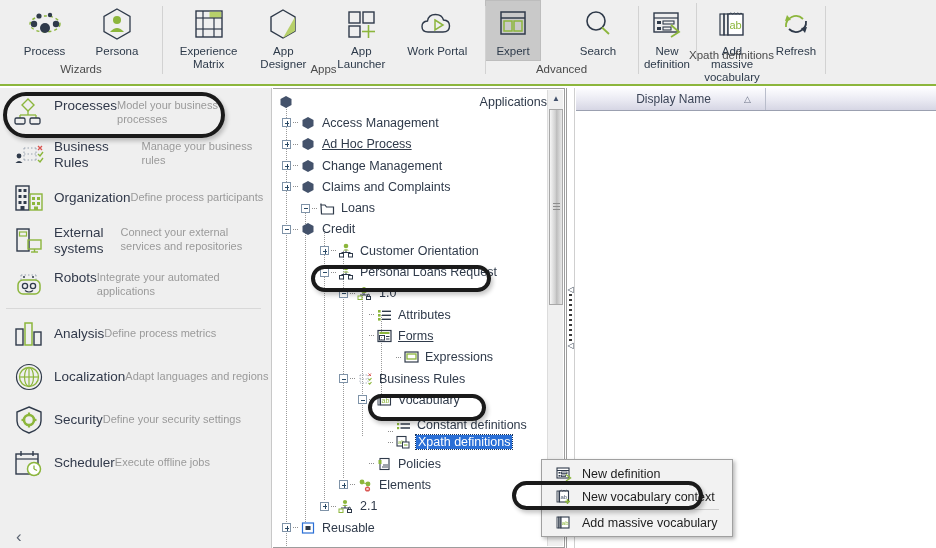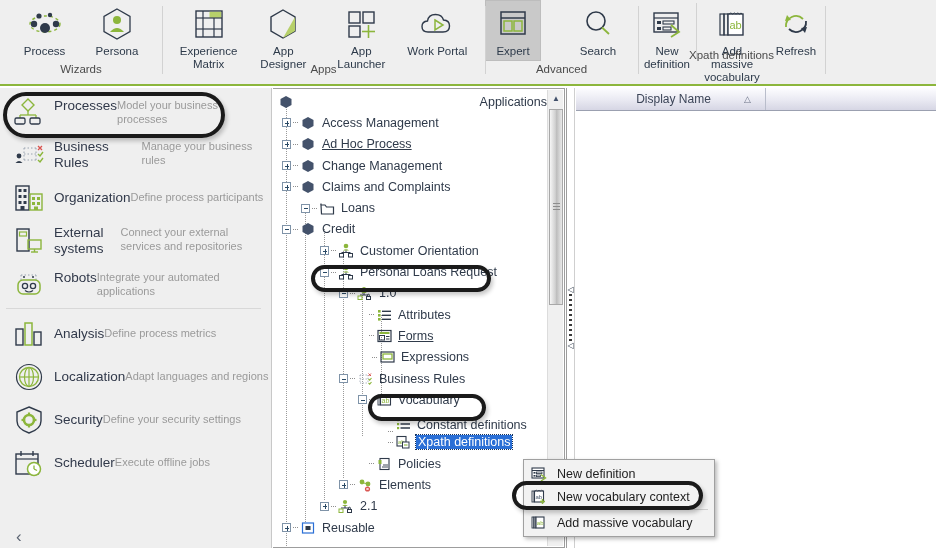--- a/index.html
+++ b/index.html
@@ -264,27 +264,27 @@
   .gh-cell.c2 { width: 132px; border-right: none; }
   .sort-asc {
     position: absolute; right: 14px; top: 6px;
     font-size: 9px; color: #6d7488;
   }
   .grid-body { height: 436px; background: #ffffff; }
 
   
   .ctxmenu {
     position: absolute;
-    left: 523px; top: 459px;
+    left: 541px; top: 459px;
     width: 192px;
     background: #f2f2f2;
     border: 1px solid #a0a0a0;
     box-shadow: 2px 2px 4px rgba(0,0,0,0.28);
     z-index: 50;
-    padding: 2px 2px;
+    padding: 2px 9px;
   }
   .ctx-item {
     display: flex; align-items: center;
     height: 23px;
     font-size: 12.5px;
     color: #1d1d1d;
     padding-left: 2px;
     cursor: default;
   }
   .ctx-icon {
@@ -812,21 +812,21 @@
             <rect x="1" y="1.5" width="13" height="11" fill="none" stroke="#2f3a4a" stroke-width="1.2"></rect>
             <rect x="2.5" y="3" width="10" height="2" fill="#8cb63c"></rect>
             <rect x="2.5" y="6.5" width="5" height="4.5" fill="none" stroke="#2f3a4a" stroke-width="1"></rect>
             <line x1="9" y1="7.5" x2="12.5" y2="7.5" stroke="#2f3a4a" stroke-width="1"></line>
             <line x1="9" y1="10" x2="12.5" y2="10" stroke="#2f3a4a" stroke-width="1"></line>
           </svg>
         </span>
         <span class="tlabel">Forms</span>
       </div>
 
-      <div class="tnode" style="padding-left:88px;">
+      <div class="tnode" style="padding-left:112px;">
         <span class="expander-spacer"></span>
           <span class="dots"></span>
         <span class="ticon">
           <svg width="15" height="14" viewBox="0 0 15 14">
             <rect x="1" y="2" width="13" height="10" fill="none" stroke="#2f3a4a" stroke-width="1.2"></rect>
             <rect x="3" y="4" width="9" height="5" fill="none" stroke="#8cb63c" stroke-width="1.3"></rect>
           </svg>
         </span>
         <span class="tlabel">Expressions</span>
       </div>

